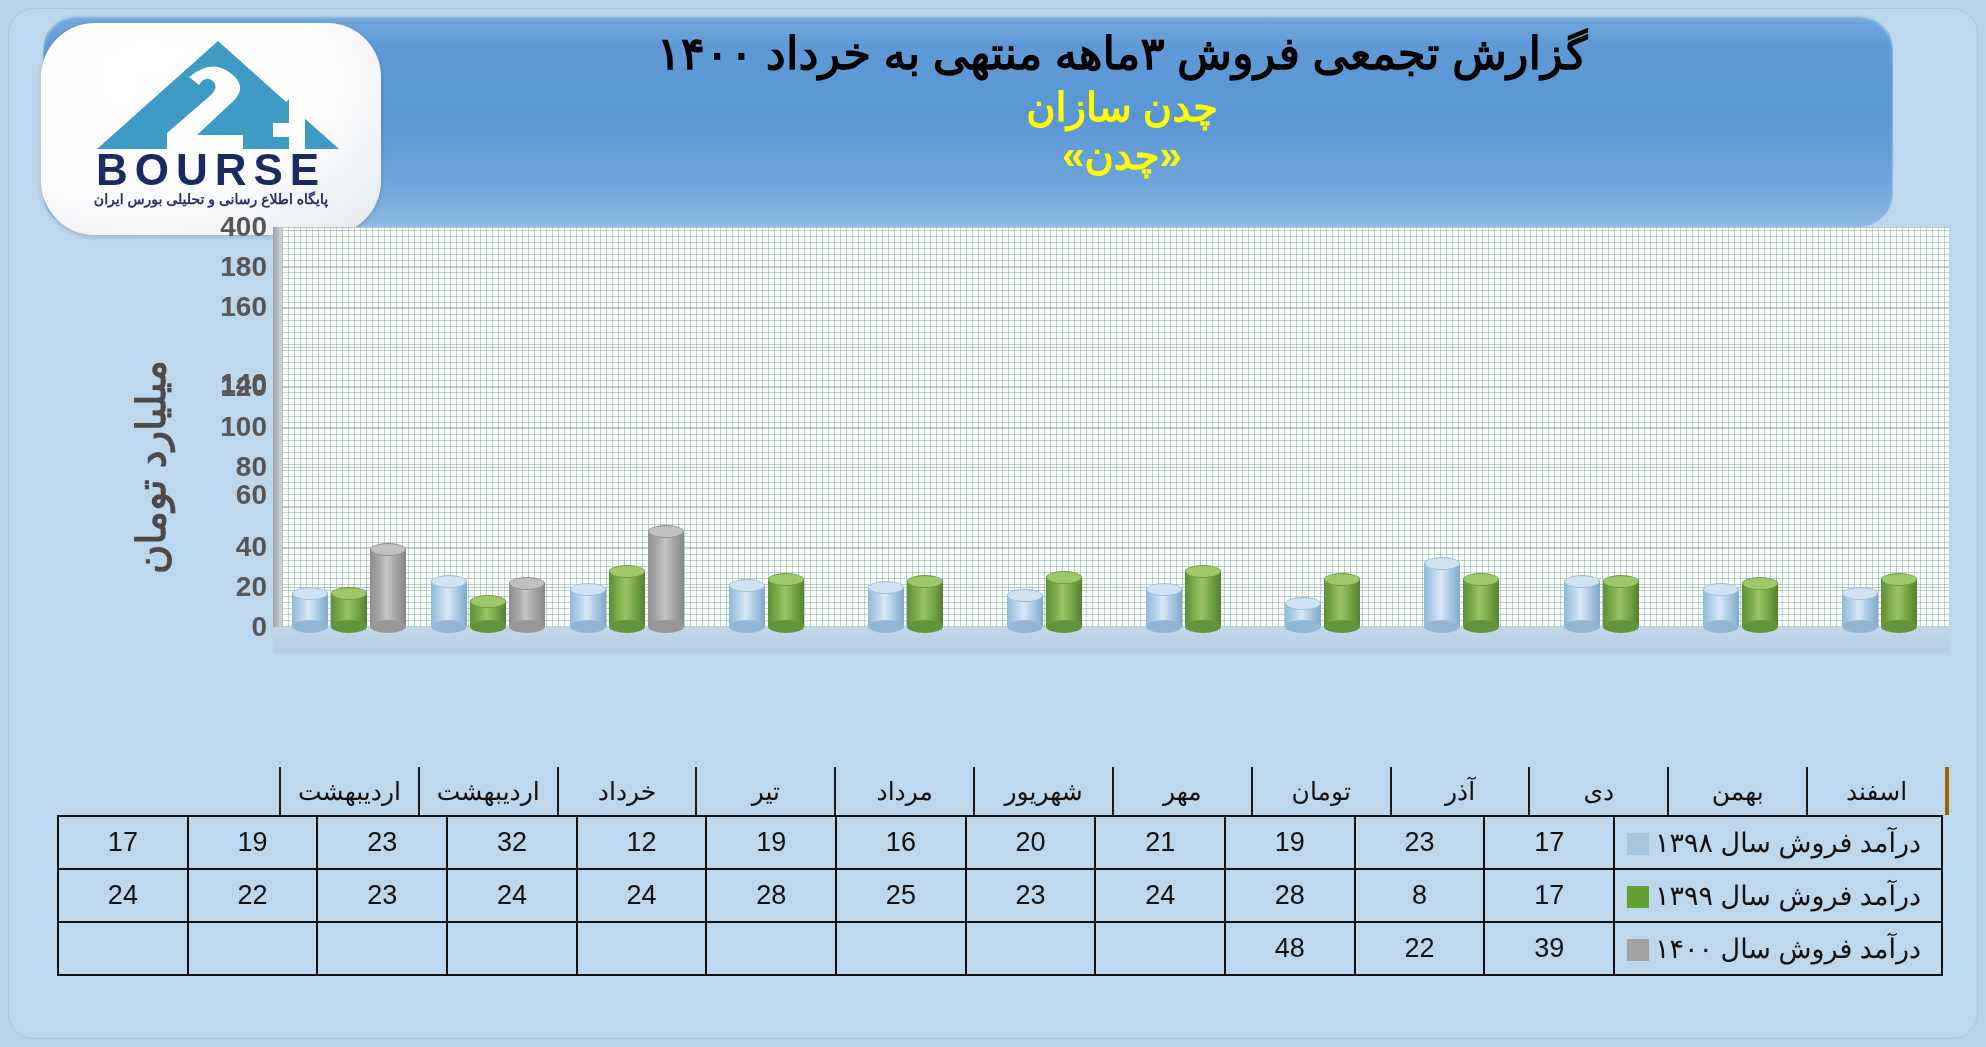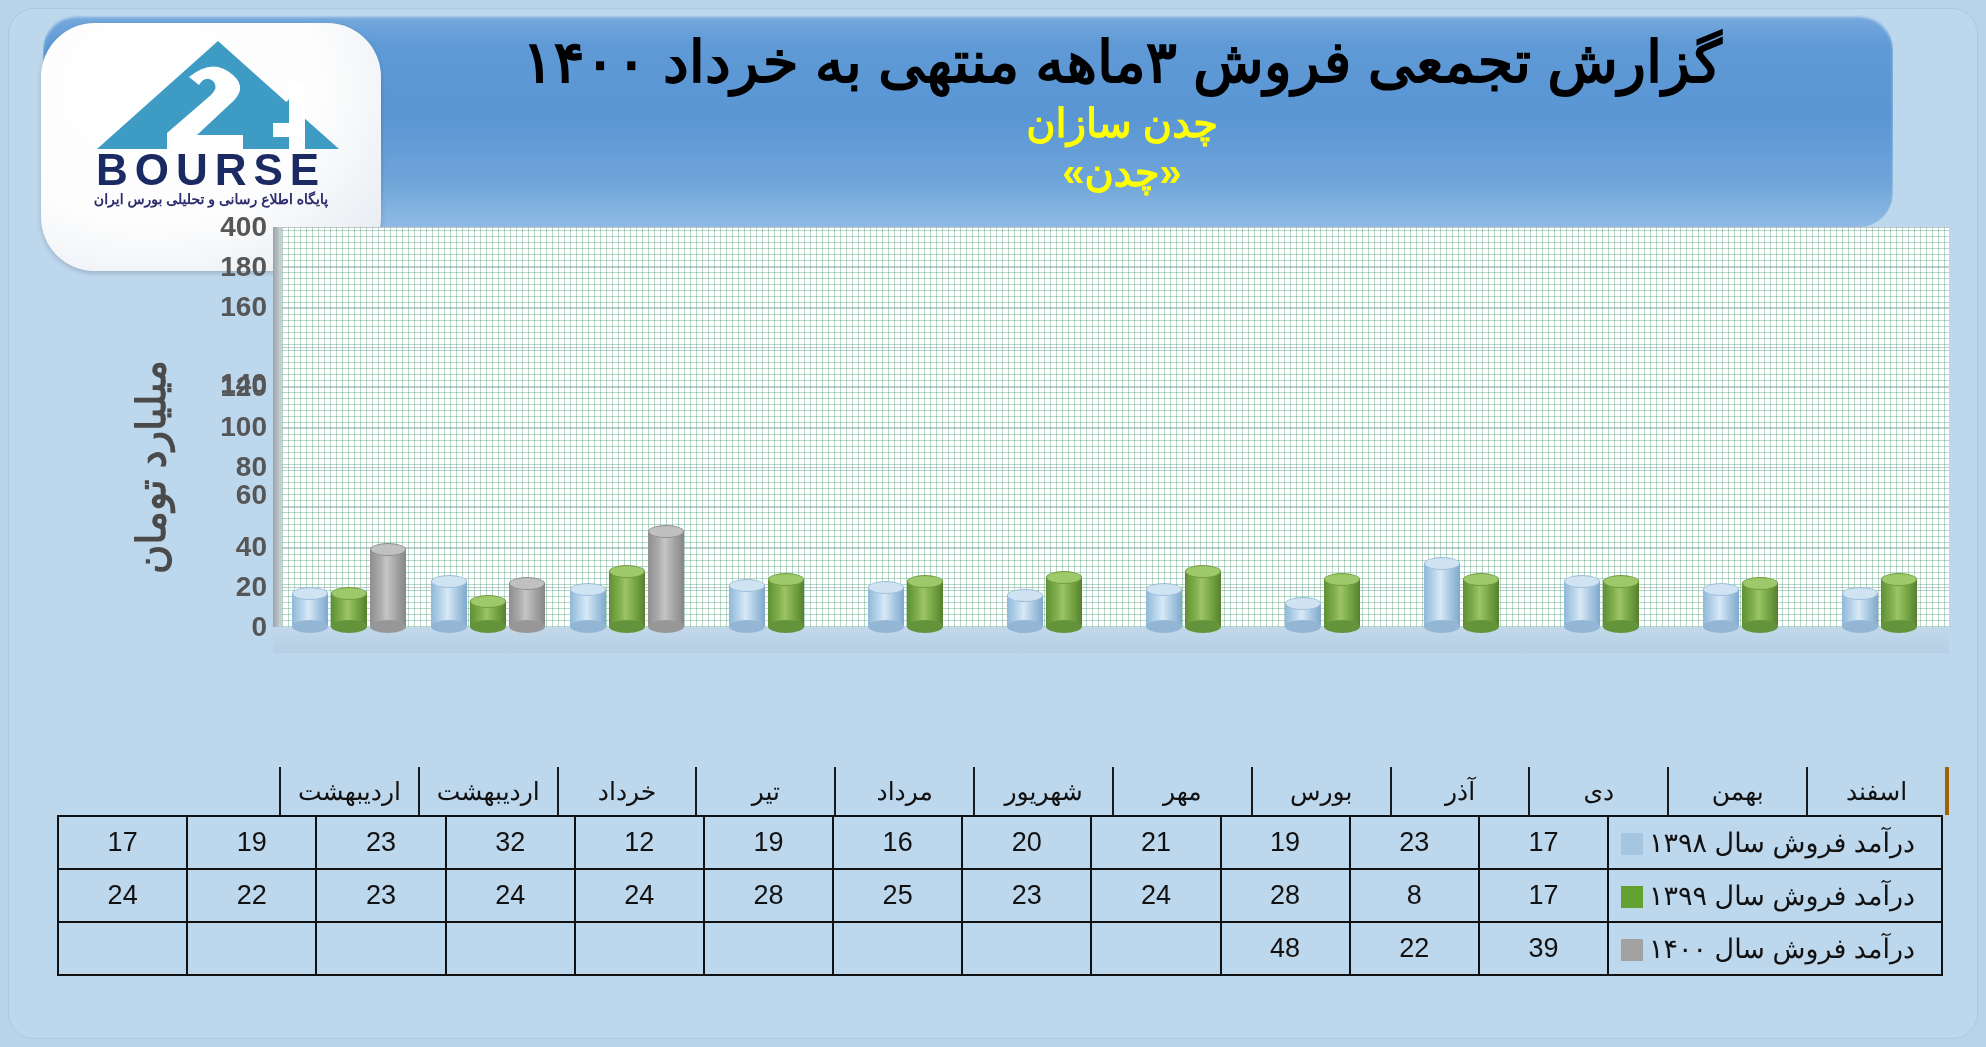--- a/index.html
+++ b/index.html
@@ -28,31 +28,31 @@
        #77aadd 0%, #5f9ad6 14%, #5a96d4 48%, #6ea4d9 78%, #8fbbe4 100%);
     box-shadow: inset 0 2px 3px rgba(255,255,255,.55);
   }
   #header-title-block {
     position: absolute; right: 56px; top: 10px;
     width: 1430px;
     text-align: center;
     direction: rtl;
   }
   .title-line1 {
-    font-size: 58px; font-weight: bold; color: #000000;
+    font-size: 45px; font-weight: bold; color: #000000;
     line-height: 1.28; letter-spacing: 0px;
   }
   .title-line2, .title-line3 {
     font-size: 40px; font-weight: bold; color: #ffff00;
     line-height: 1.22;
   }
   
   #logo-badge {
     position: absolute; left: 32px; top: 14px;
-    width: 340px; height: 248px;
+    width: 340px; height: 212px;
     background: radial-gradient(ellipse at 32% 26%, #ffffff 0%, #fdfdfd 52%, #e9eef3 88%, #dbe4ec 100%);
     border-radius: 54px;
     box-shadow: 0 2px 5px rgba(0,0,0,.18);
     overflow: hidden;
   }
   #logo-mark { position: absolute; left: 52px; top: 14px; width: 250px; height: 116px; }
   #logo-word {
     position: absolute; left: 0; top: 122px; width: 340px;
     text-align: center;
     font-family: "Liberation Sans", sans-serif;
@@ -171,21 +171,21 @@
   #data-table tr { height: 53px; }
   #data-table td {
     border: 2px solid #111111;
     background: #bdd7ed;
     text-align: center;
     font-size: 27px; font-weight: normal; color: #111;
   }
   td.legend-cell {
     width: 278px;
     text-align: right;
-    padding-right: 26px;
+    padding-right: 20px;
     font-size: 25px; font-weight: bold;
     white-space: nowrap;
   }
   .swatch {
     display: inline-block; width: 22px; height: 22px;
     margin-right: 6px; margin-left: 12px;
     vertical-align: -3px;
   }
 </style>
 </head>
@@ -408,21 +408,21 @@
 
   <div id="cat-strip">
     <div id="cat-strip-inner">
         <div class="cat-cell">اردیبهشت</div>
         <div class="cat-cell">اردیبهشت</div>
         <div class="cat-cell">خرداد</div>
         <div class="cat-cell">تیر</div>
         <div class="cat-cell">مرداد</div>
         <div class="cat-cell">شهریور</div>
         <div class="cat-cell">مهر</div>
-        <div class="cat-cell">بورس</div>
+        <div class="cat-cell">تومان</div>
         <div class="cat-cell">آذر</div>
         <div class="cat-cell">دی</div>
         <div class="cat-cell">بهمن</div>
         <div class="cat-cell">اسفند</div>
       </div>
   </div>
 
   <table id="data-table">
     <tbody id="data-table-body">
         <tr>

